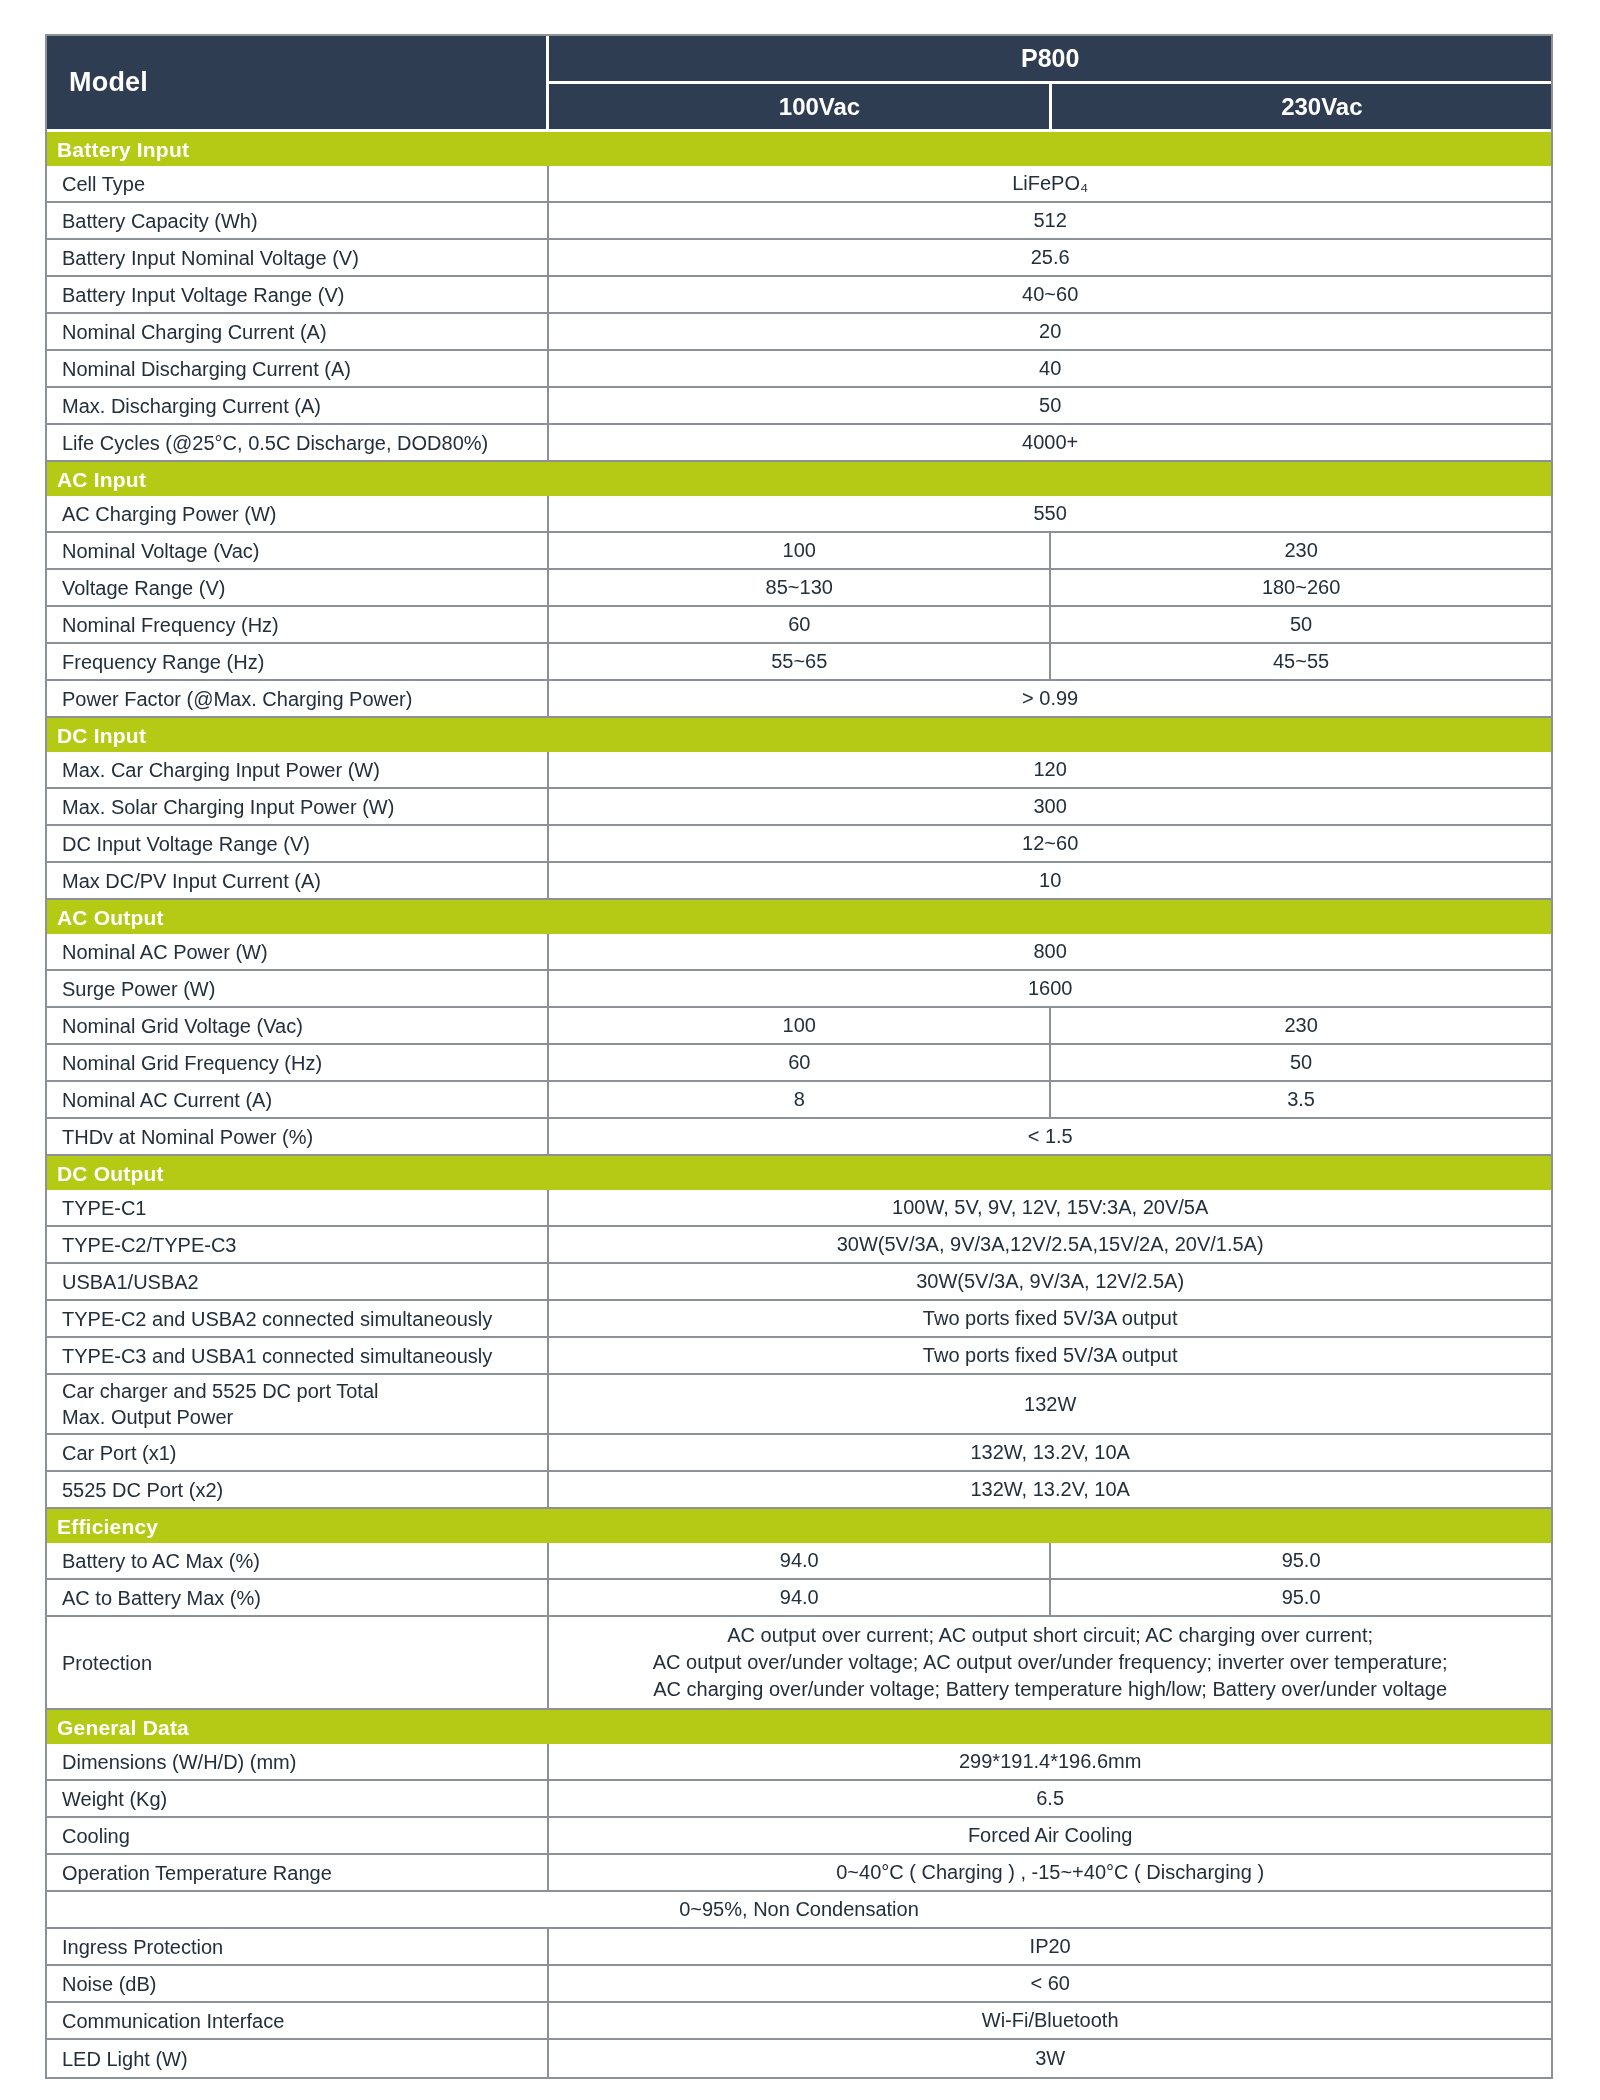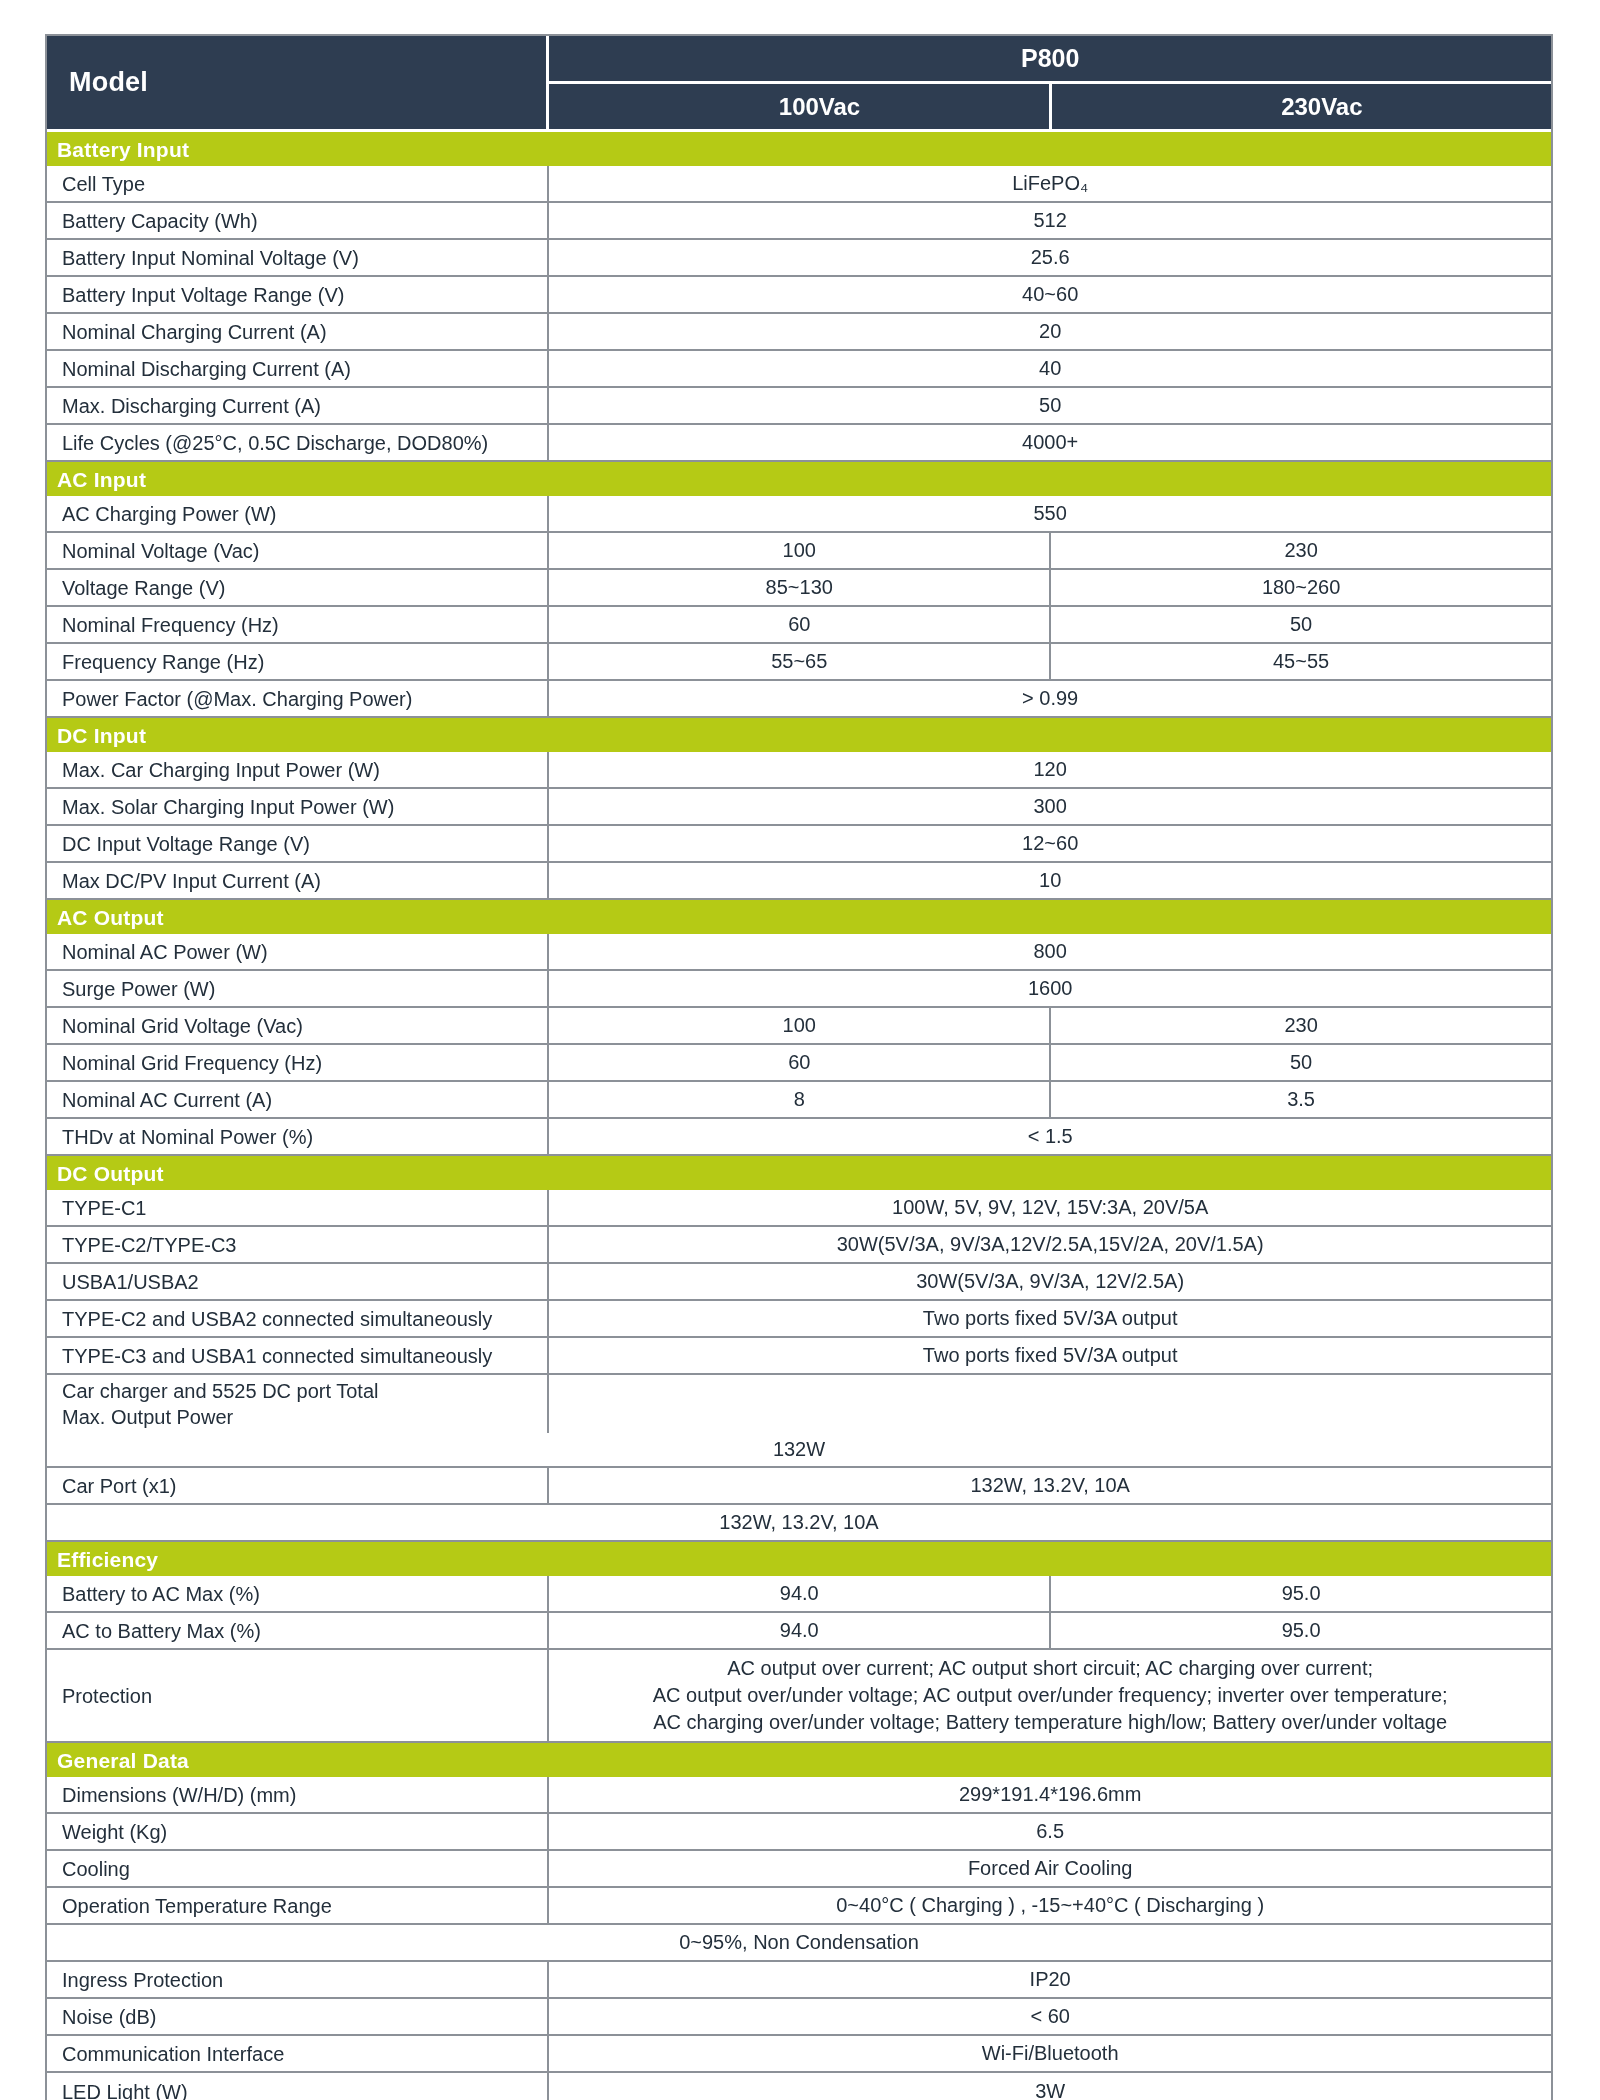--- a/index.html
+++ b/index.html
@@ -37,21 +37,21 @@
   }
   .section-bar span{
     color:#ffffff;font-weight:bold;font-size:21px;letter-spacing:.2px;line-height:1;
   }
   
   .row{
     display:flex;min-height:37px;box-sizing:border-box;
     border-bottom:2px solid #8c9198;background:#fff;
   }
   .row:last-child{border-bottom:none;}
-  .row.tall2{min-height:60px;flex-direction:column;}
+  .row.tall2{min-height:60px;}
   .row.tall3{min-height:93px;}
   .cell{
     display:flex;align-items:center;box-sizing:border-box;
     color:#232f3b;font-size:20px;white-space:pre-line;
   }
   .cell.label{
     width:33.4%;padding:3px 8px 3px 15px;justify-content:flex-start;
     border-right:2px solid #8c9198;text-align:left;line-height:26px;
   }
   .cell.value{flex:1;justify-content:center;text-align:center;padding:3px 10px;line-height:27px;}
@@ -213,20 +213,21 @@
       <div class="row tall2">
         <div class="cell label">Car charger and 5525 DC port Total
 Max. Output Power</div>
         <div class="cell value">132W</div>
       </div>
       <div class="row">
         <div class="cell label">Car Port (x1)</div>
         <div class="cell value">132W, 13.2V, 10A</div>
       </div>
       <div class="row">
+        <div class="cell label">5525 DC Port (x2)</div>
         <div class="cell value">132W, 13.2V, 10A</div>
       </div>
       <div class="section-bar">
         <span>Efficiency</span>
       </div>
       <div class="row">
         <div class="cell label">Battery to AC Max (%)</div>
         <div class="cell value v1">94.0</div>
         <div class="cell value">95.0</div>
       </div>

